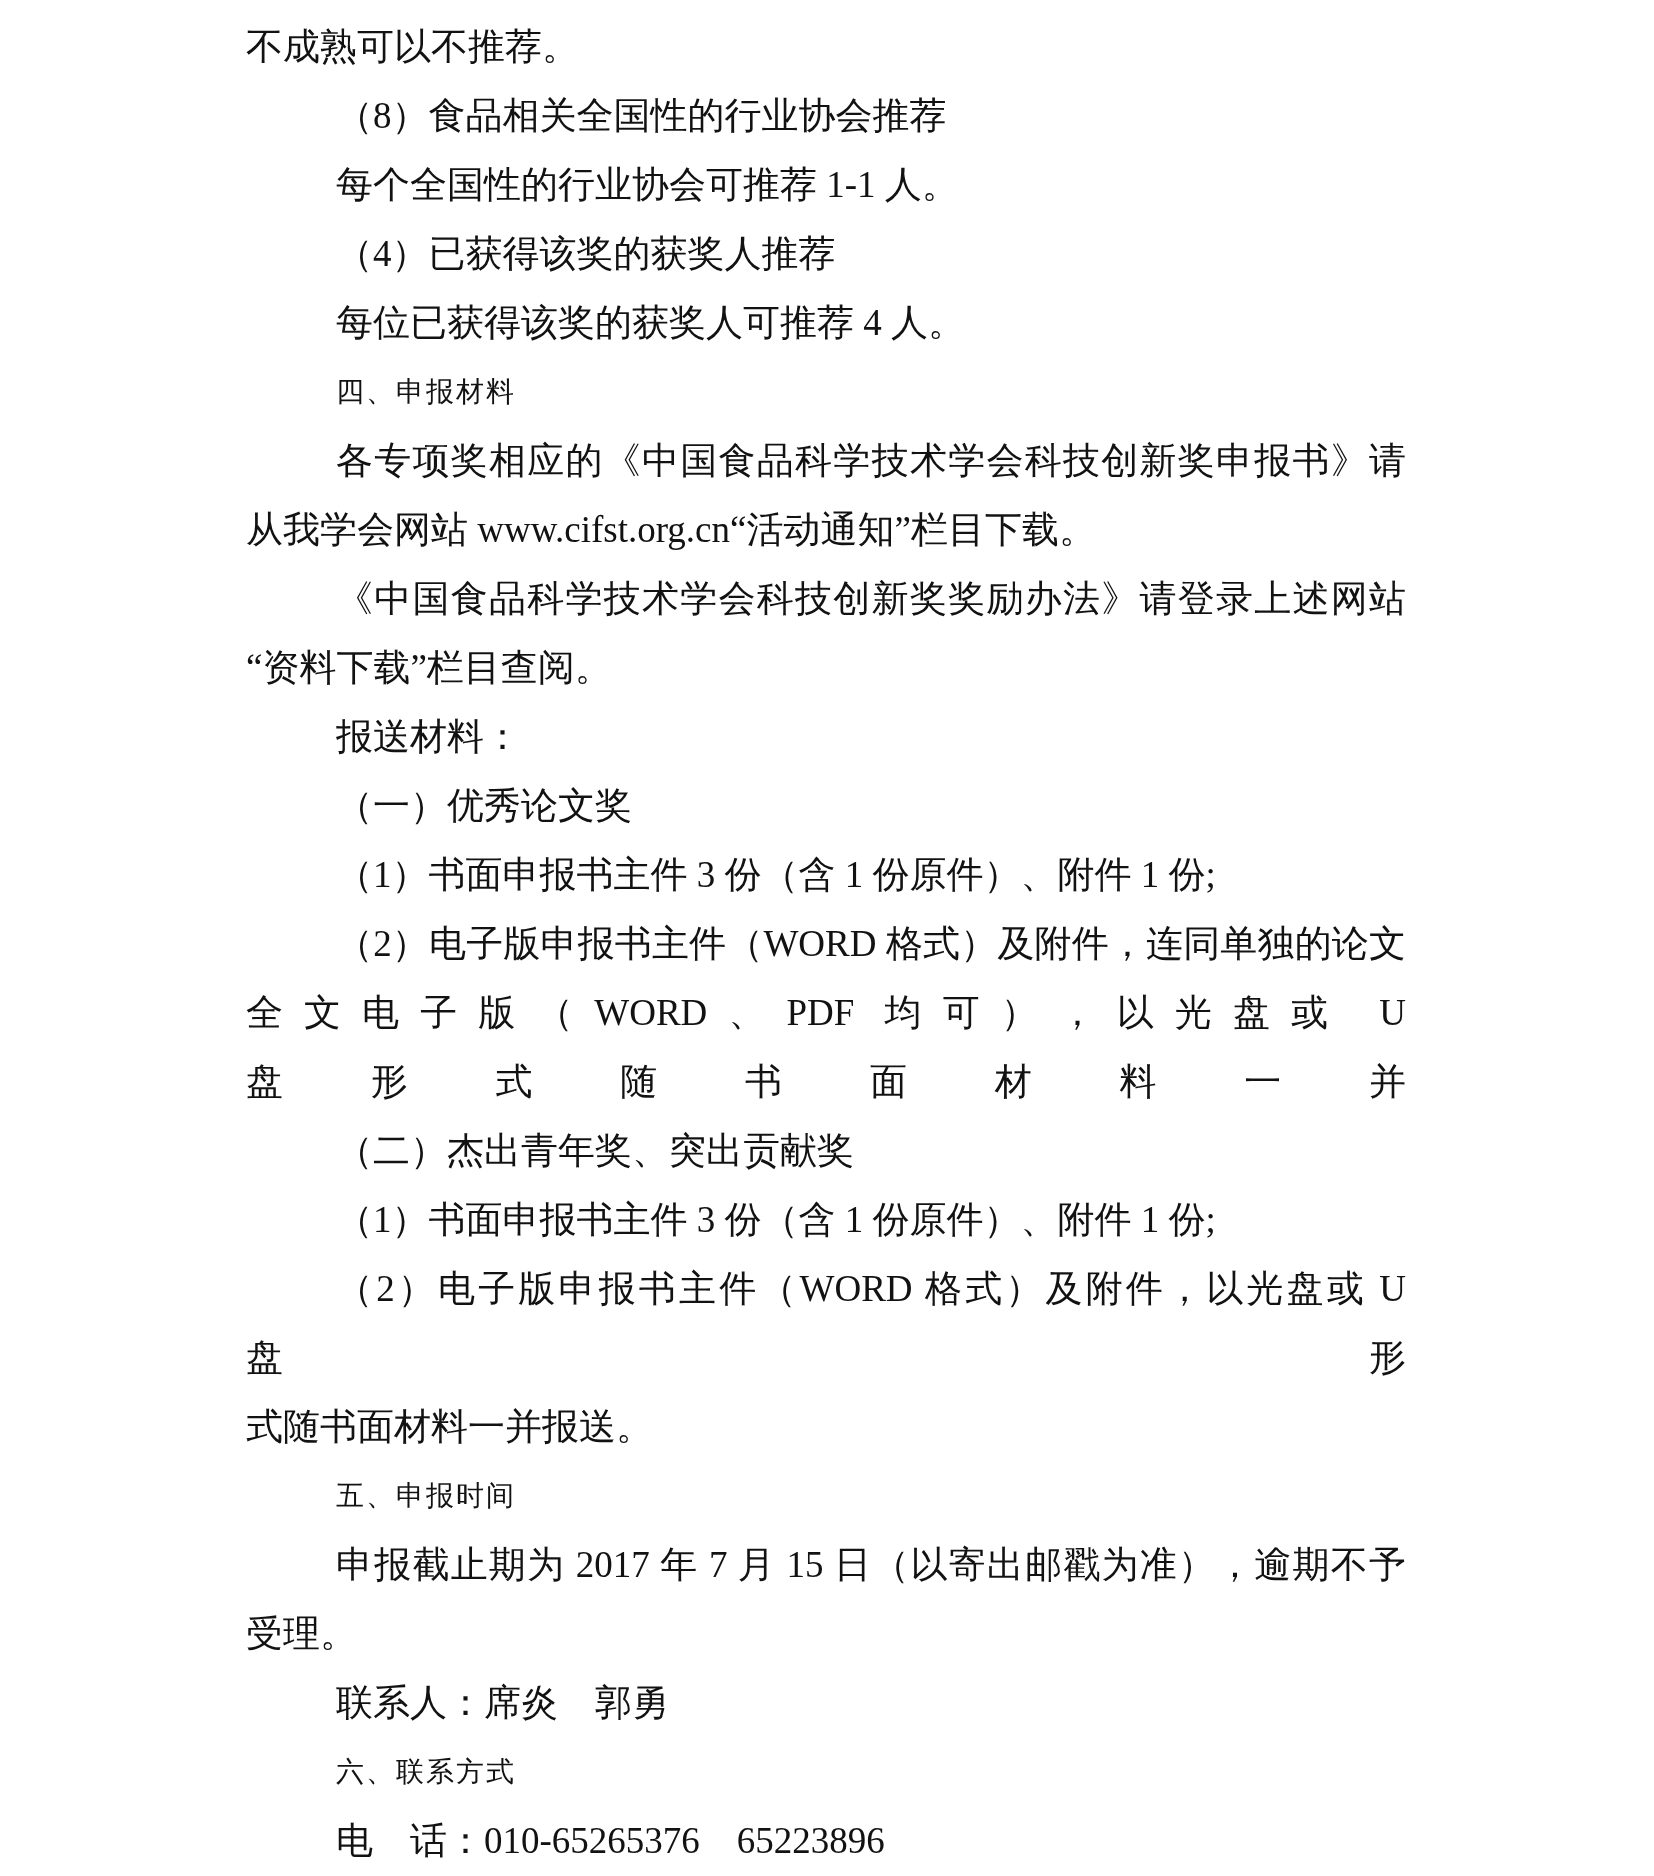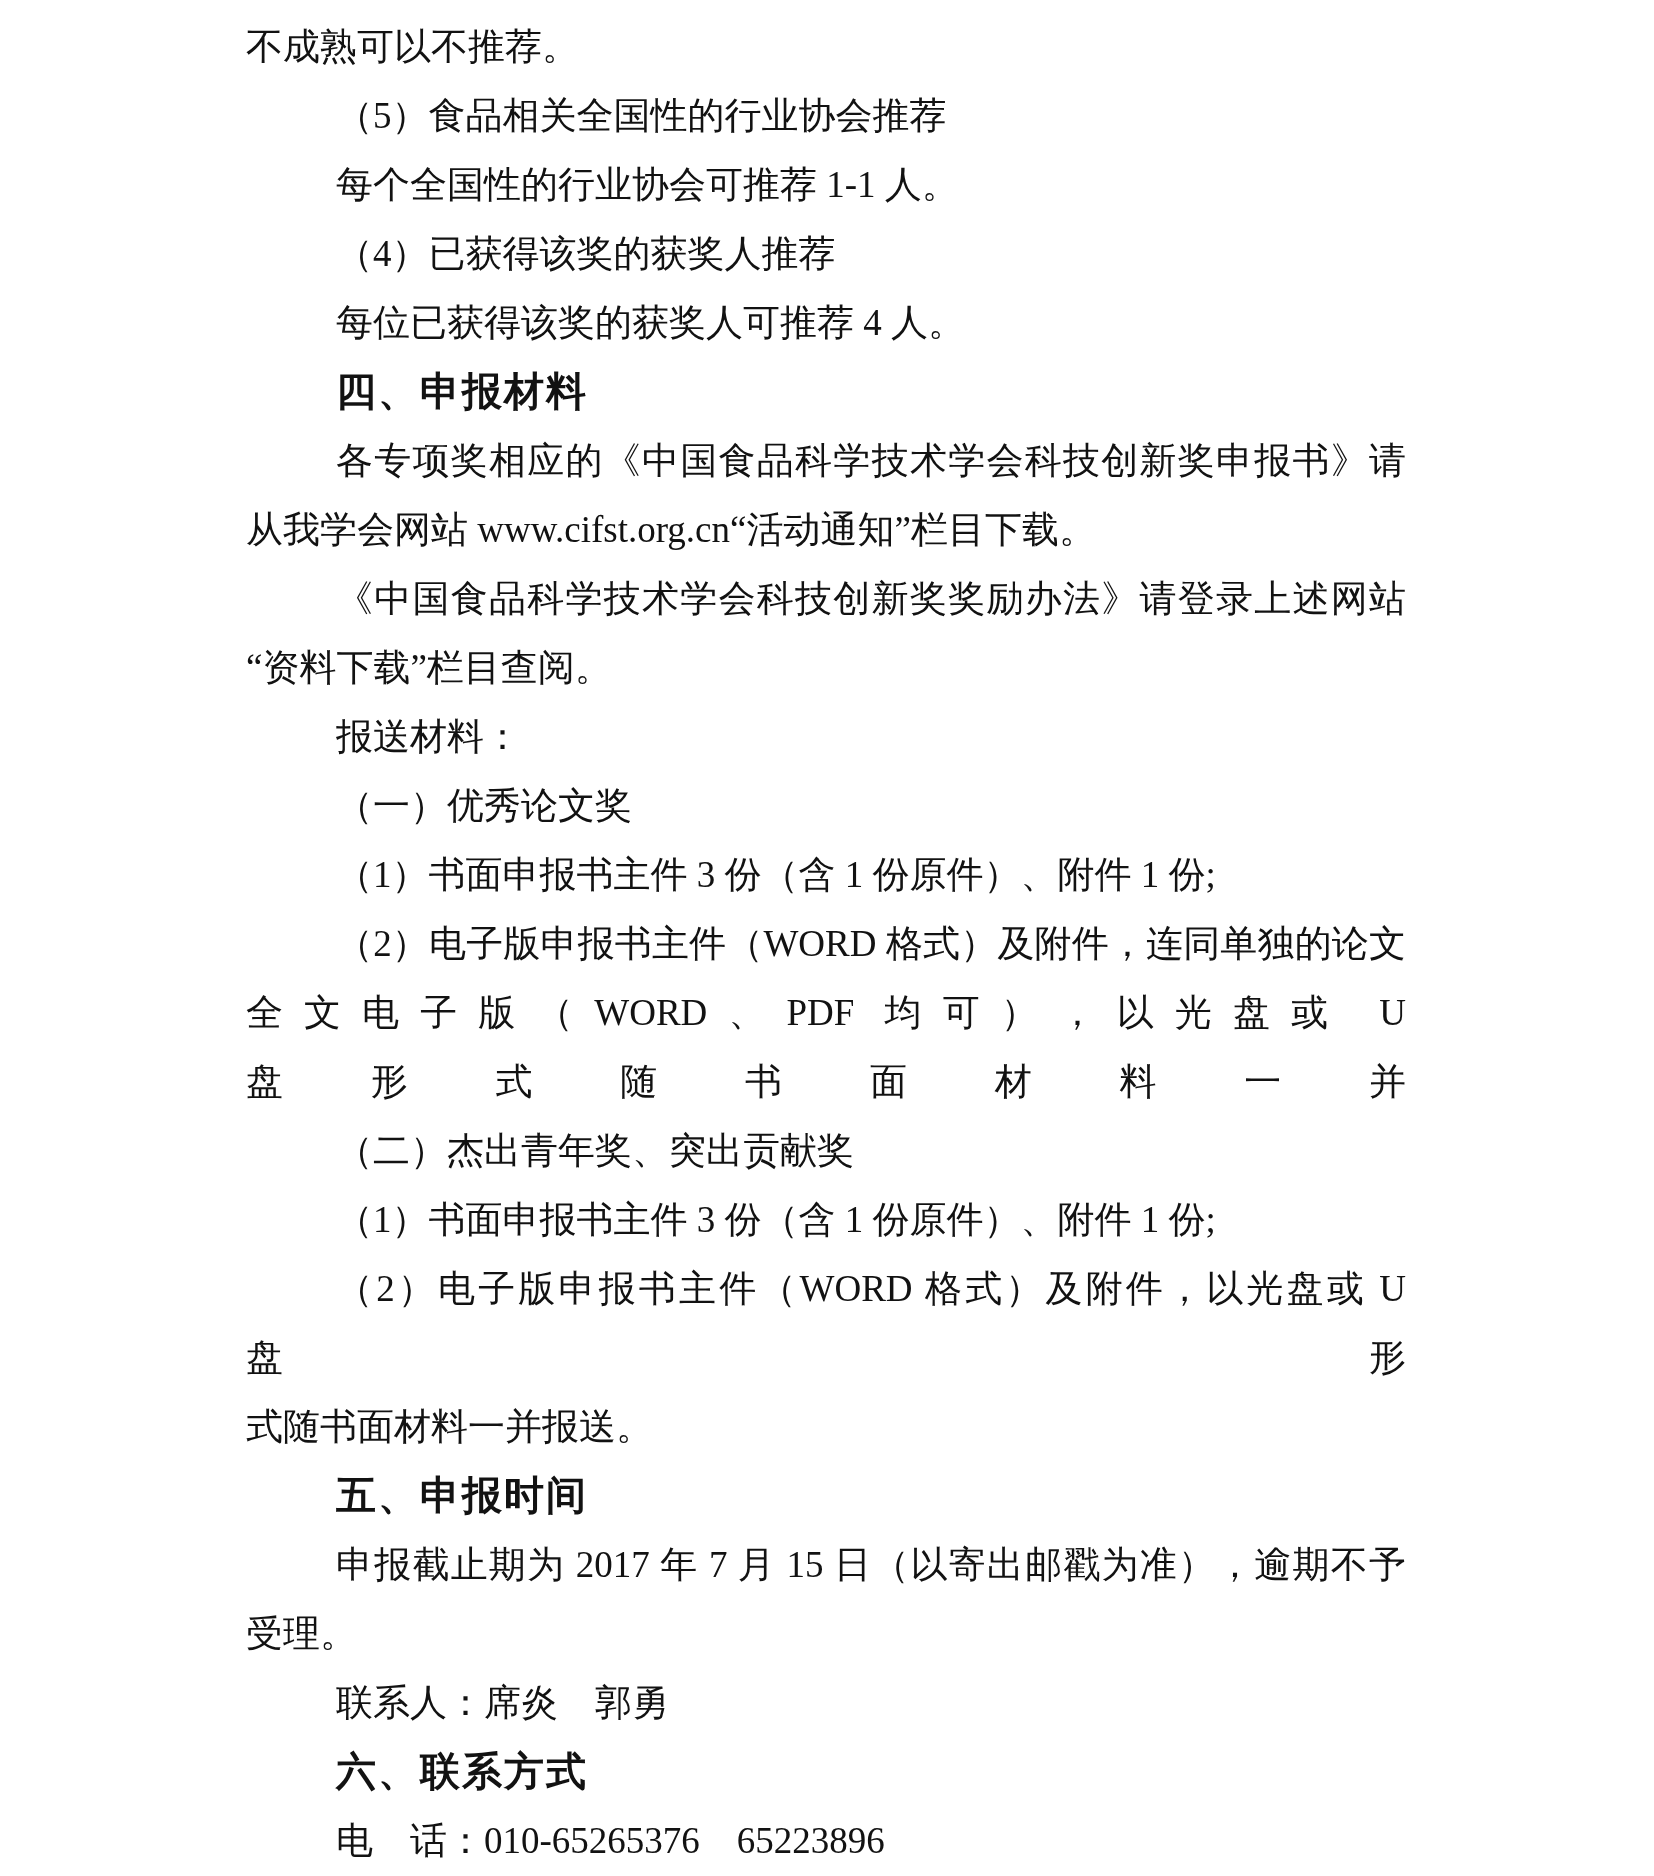--- a/index.html
+++ b/index.html
@@ -30,31 +30,31 @@
     white-space: normal;
     word-break: keep-all;
   }
   
   .ind { text-indent: 90px; }
   
   .full { text-align: justify; text-align-last: justify; }
   
   .hd {
     font-family: "Liberation Sans", "DejaVu Sans", sans-serif;
-    font-weight: 700;
-    font-size: 40px;
+    font-weight: 400;
+    font-size: 28px;
     letter-spacing: 2px;
   }
 </style>
 </head>
 <body>
 
 <div class="page">
   <p class="ln">不成熟可以不推荐。</p>
-  <p class="ln ind">（5）食品相关全国性的行业协会推荐</p>
+  <p class="ln ind">（8）食品相关全国性的行业协会推荐</p>
   <p class="ln ind">每个全国性的行业协会可推荐 1-1 人。</p>
   <p class="ln ind">（4）已获得该奖的获奖人推荐</p>
   <p class="ln ind">每位已获得该奖的获奖人可推荐 4 人。</p>
   <p class="ln ind hd">四、申报材料</p>
   <p class="ln ind full">各专项奖相应的《中国食品科学技术学会科技创新奖申报书》请</p>
   <p class="ln">从我学会网站 www.cifst.org.cn“活动通知”栏目下载。</p>
   <p class="ln ind full">《中国食品科学技术学会科技创新奖奖励办法》请登录上述网站</p>
   <p class="ln">“资料下载”栏目查阅。</p>
   <p class="ln ind">报送材料：</p>
   <p class="ln ind">（一）优秀论文奖</p>

